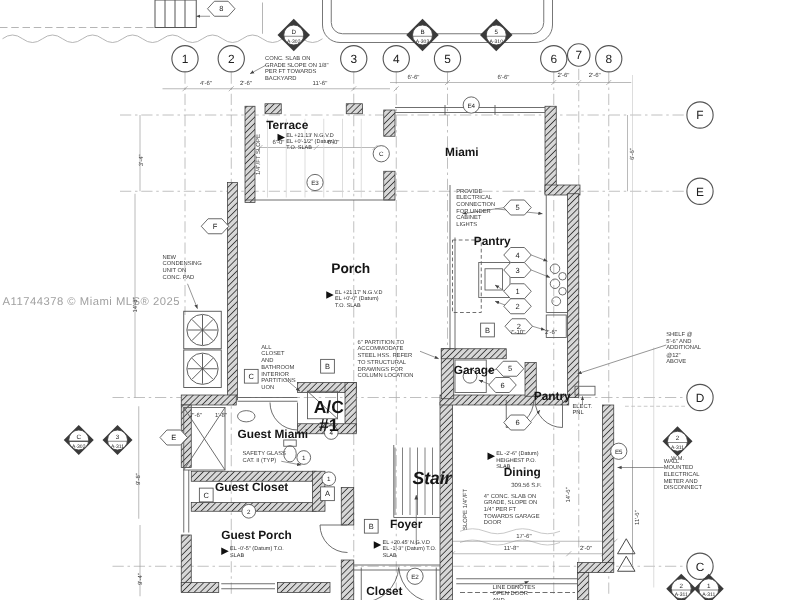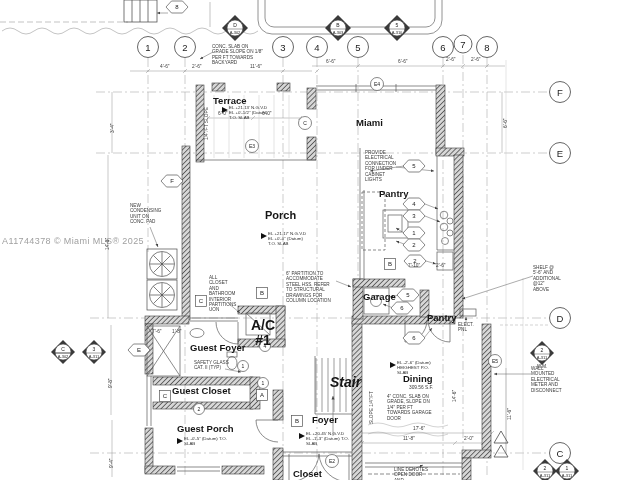--- a/index.html
+++ b/index.html
@@ -412,21 +412,21 @@
 
 <div class="wmk">A11744378 © Miami MLS® 2025</div>
 
 <div class="lbl" style="left:213px;top:95px;">Terrace</div>
 <div class="lbl" style="left:356px;top:117px;">Miami</div>
 <div class="lbl big" style="left:265px;top:209px;">Porch</div>
 <div class="lbl" style="left:379px;top:188px;">Pantry</div>
 <div class="lbl" style="left:363px;top:291px;">Garage</div>
 <div class="lbl" style="left:427px;top:312px;">Pantry</div>
 <div class="lbl small ctr" style="left:250px;top:318px;width:26px;white-space:normal;line-height:1.1;">A/C #1</div>
-<div class="lbl" style="left:190px;top:342px;">Guest Foyer</div>
+<div class="lbl" style="left:190px;top:342px;">Guest Miami</div>
 <div class="lbl" style="left:172px;top:385px;">Guest Closet</div>
 <div class="lbl" style="left:177px;top:423px;">Guest Porch</div>
 <div class="lbl small" style="left:330px;top:374px;font-style:italic;">Stair</div>
 <div class="lbl" style="left:403px;top:373px;">Dining</div>
 <div class="dim" style="left:409px;top:385px;">309.56 S.F.</div>
 <div class="lbl" style="left:312px;top:414px;">Foyer</div>
 <div class="lbl" style="left:293px;top:468px;">Closet</div>
 
 <div class="elev" style="left:229px;top:106px;width:80px;">EL +21.13' N.G.V.D  EL +0'-1/2" (Datum)  T.O. SLAB</div>
 <div class="elev" style="left:268px;top:232px;width:80px;">EL +21.17' N.G.V.D  EL +0'-0" (Datum)  T.O. SLAB</div>

